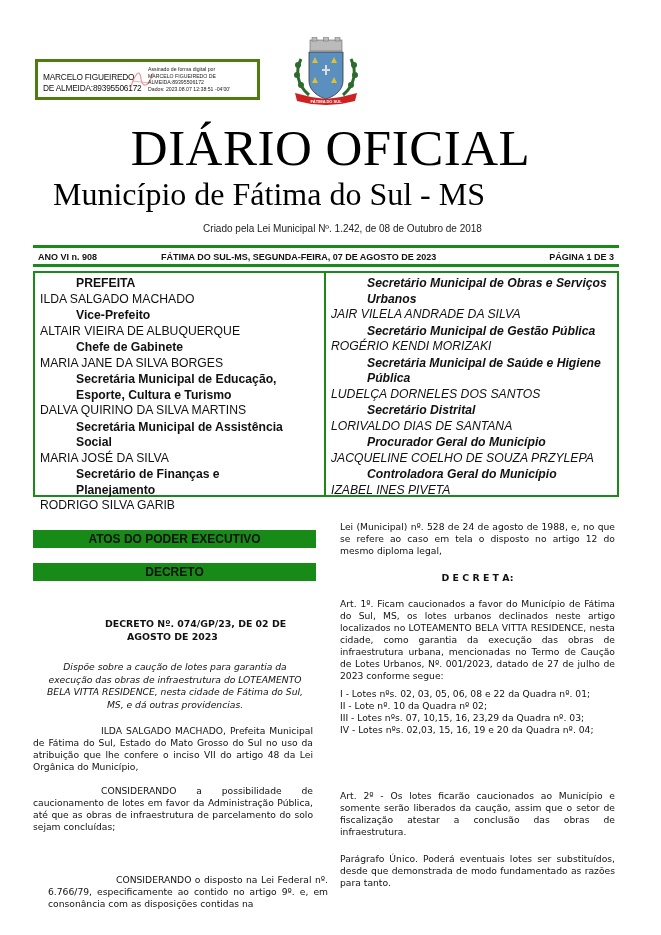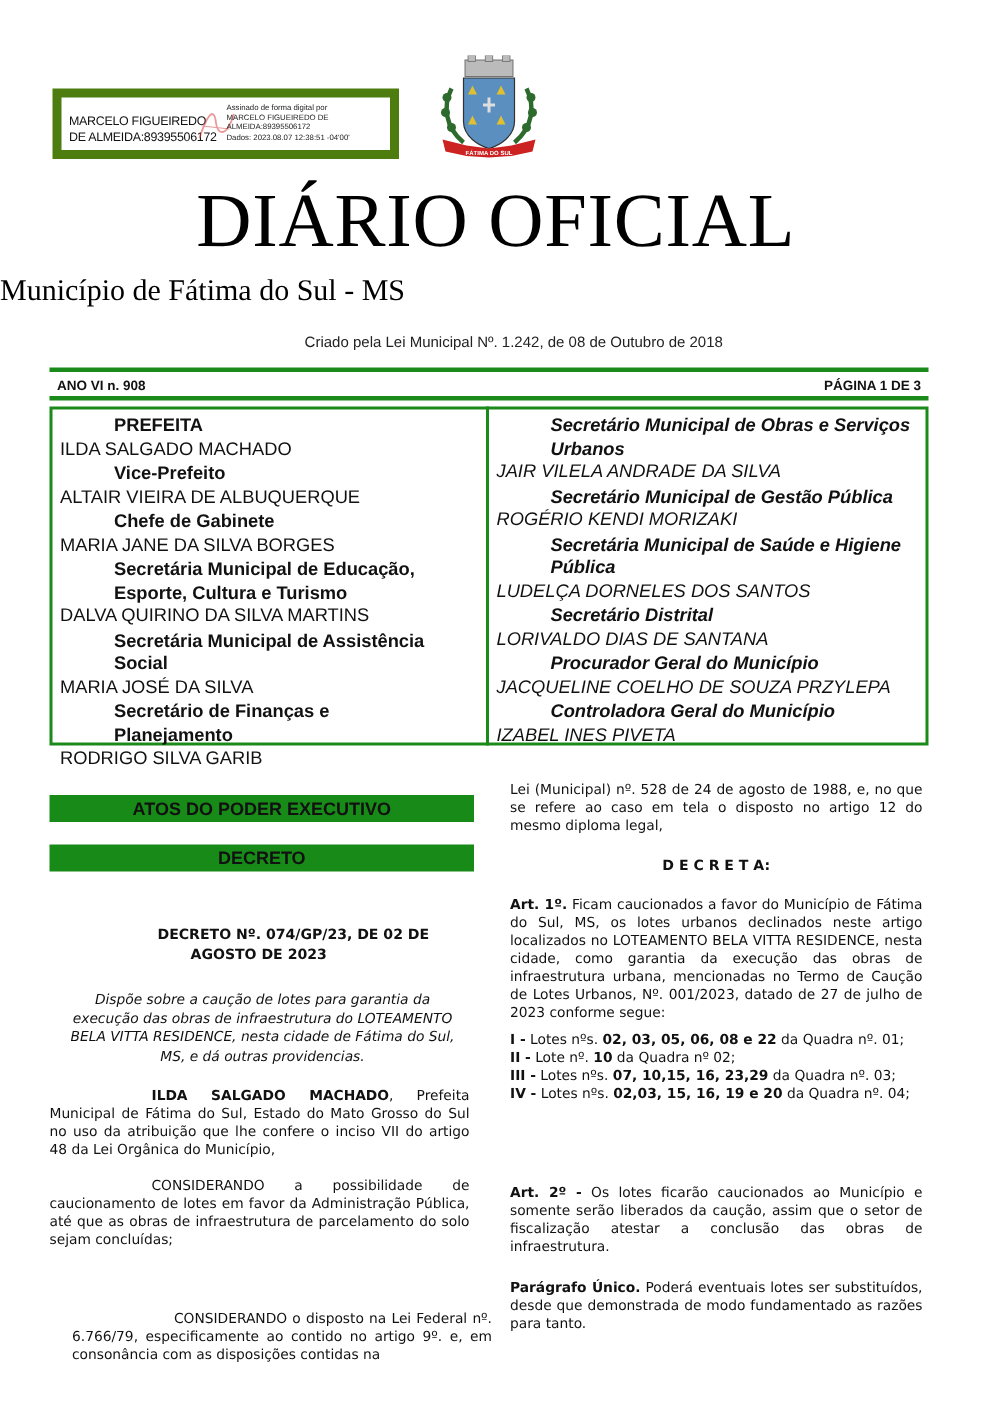--- a/index.html
+++ b/index.html
@@ -1,29 +1,29 @@
 <!DOCTYPE html>
 <html><head>
 <meta charset="utf-8">
 <style>
   html, body { margin: 0; padding: 0; background: #ffffff; }
   body { width: 661px; height: 935px; position: relative; overflow: hidden; color: #111; font-family: "Liberation Sans", sans-serif; }
   .abs { position: absolute; }
 
   
-  .sig-box { left: 35px; top: 59px; width: 219px; height: 35px; border: 6px solid #4d7c0f; background: #fff; }
+  .sig-box { left: 35px; top: 59px; width: 219px; height: 35px; border: 3px solid #4d7c0f; background: #fff; }
   .sig-name { left: 5px; top: 10px; width: 100px; font-size: 8.3px; line-height: 11px; color: #111; letter-spacing: -0.2px; }
   .sig-details { left: 110px; top: 4px; width: 110px; font-size: 5.2px; line-height: 6.7px; color: #222; }
   .sig-mark { left: 88px; top: 5px; width: 30px; height: 26px; opacity: .55; }
 
   
   .crest { left: 287px; top: 37px; width: 78px; height: 70px; }
 
   .title { left: 0; width: 661px; top: 118px; text-align: center; font-family: "Liberation Serif", serif; font-size: 51px; line-height: 60px; letter-spacing: 0.5px; color: #000; }
-  .subtitle { left: 0; width: 538px; top: 178px; font-family: "Liberation Serif", serif; font-size: 20px; line-height: 32px; color: #000; }
+  .subtitle { left: 0; width: 538px; top: 178px; text-align: center; font-family: "Liberation Serif", serif; font-size: 32px; line-height: 32px; color: #000; }
   .created { left: 0; width: 661px; top: 222px; text-align: center; font-size: 10px; line-height: 14px; color: #222; padding-left: 12px; }
 
   .hline { left: 33px; width: 586px; height: 3px; background: #1a8a1a; }
   .masthead { left: 38px; width: 576px; top: 250px; height: 14px; font-size: 9px; font-weight: bold; line-height: 14px; }
   .masthead .left { position: absolute; left: 0; }
   .masthead .mid { position: absolute; left: 123px; }
   .masthead .right { position: absolute; right: 0; }
 
   .staff-box { left: 33px; top: 271px; width: 582px; height: 222px; border: 2px solid #1a8a1a; }
   .staff-divider { left: 324px; top: 271px; width: 2px; height: 226px; background: #1a8a1a; }
@@ -33,21 +33,21 @@
   .role { font-weight: bold; display: block; padding-left: 36px; }
   .person { display: block; margin-bottom: 1px; }
 
   .green-bar { left: 33px; width: 283px; height: 18px; background: #178a17; color: #111; font-weight: bold; font-size: 12px; line-height: 18px; text-align: center; }
 
   .body-txt { font-family: "DejaVu Sans", sans-serif; font-size: 9.2px; line-height: 12px; color: #111; text-align: justify; }
   .decree-num { left: 105px; top: 617px; width: 210px; font-family: "DejaVu Sans", sans-serif; font-weight: bold; font-size: 9.4px; line-height: 13px; }
   .decree-num .l2 { display: block; padding-left: 22px; }
   .ementa { left: 40px; top: 661px; width: 270px; font-family: "DejaVu Sans", sans-serif; font-style: italic; font-size: 9.2px; line-height: 12.5px; text-align: center; }
   .indent { display: inline-block; }
-  b { font-weight: bold; }
+  b { font-weight: normal; }
 </style>
 </head>
 <body>
 
 <div class="abs sig-box">
   <div class="abs sig-name">MARCELO FIGUEIREDO DE ALMEIDA:89395506172</div>
   <svg class="abs sig-mark" viewBox="0 0 30 26">
     <path d="M4 22 C10 4, 14 2, 15 12 C16 20, 22 22, 27 6" fill="none" stroke="#d44" stroke-width="1.2"></path>
     <path d="M6 14 L24 16" stroke="#d44" stroke-width="0.8"></path>
   </svg>
@@ -83,20 +83,21 @@
   <text x="39" y="66" font-size="4" fill="#fff" text-anchor="middle" font-family="Liberation Sans, sans-serif" font-weight="bold">FÁTIMA DO SUL</text>
 </svg>
 
 <div class="abs title">DIÁRIO OFICIAL</div>
 <div class="abs subtitle">Município de Fátima do Sul - MS</div>
 <div class="abs created">Criado pela Lei Municipal Nº. 1.242, de 08 de Outubro de 2018</div>
 
 <div class="abs hline" style="top:245px;"></div>
 <div class="abs masthead">
   <span class="left">ANO VI n. 908</span>
+  <span class="mid">FÁTIMA DO SUL-MS, SEGUNDA-FEIRA, 07 DE AGOSTO DE 2023</span>
   <span class="right">PÁGINA 1 DE 3</span>
 </div>
 <div class="abs hline" style="top:264px;"></div>
 
 <div class="abs staff-box">
   <div class="col left">
     <span class="role">PREFEITA</span>
     <span class="person">ILDA SALGADO MACHADO</span>
     <span class="role">Vice-Prefeito</span>
     <span class="person">ALTAIR VIEIRA DE ALBUQUERQUE</span>

